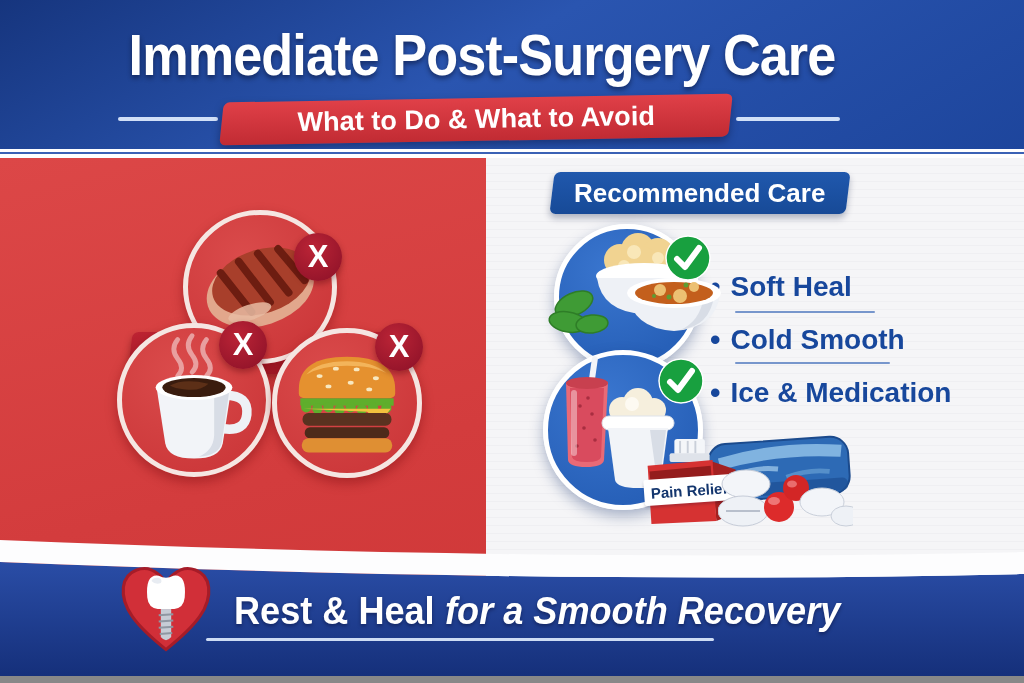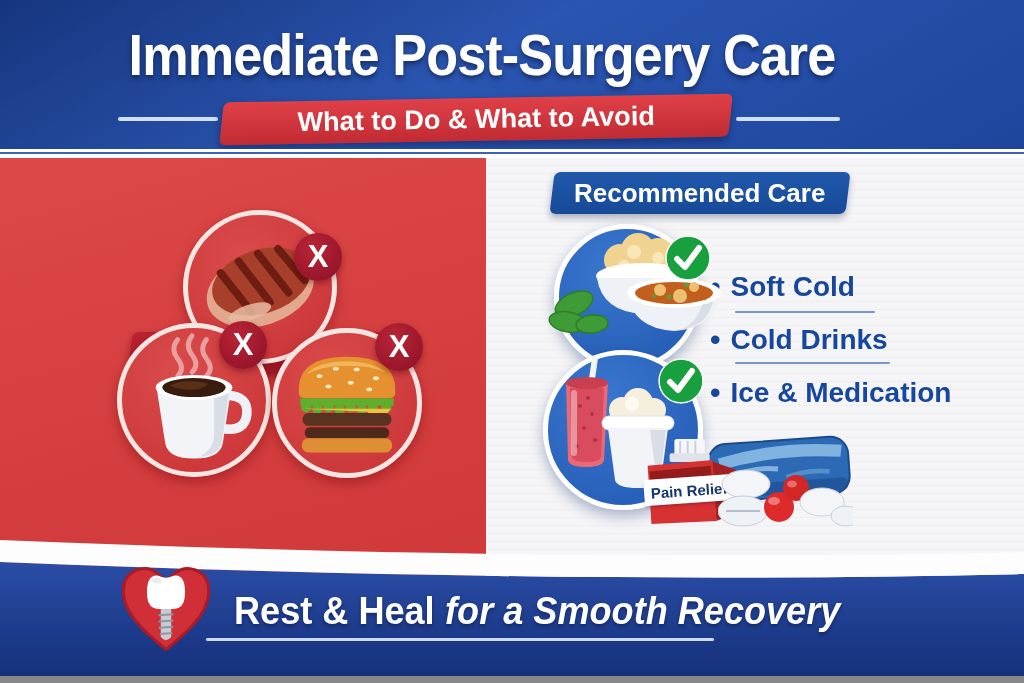--- a/index.html
+++ b/index.html
@@ -211,26 +211,26 @@
       </g>
     </g>
   </svg>
   <svg class="abs check-badge" style="left:665px;top:235px;" viewBox="0 0 46 46">
     <circle cx="23" cy="23" r="22" fill="#18a03f" stroke="#ffffff" stroke-width="1.5"></circle>
     <path d="M12 24 L20 32 L34 13" stroke="#fff" stroke-width="6" fill="none" stroke-linecap="round" stroke-linejoin="round"></path>
   </svg>
 
   <div class="abs care-list-item" style="left:710px;top:271px;">
     <span class="care-bullet">•</span>
-    <span>Soft Cold</span>
+    <span>Soft Heal</span>
   </div>
   <div class="abs item-separator" style="left:735px;top:311px;width:140px;"></div>
   <div class="abs care-list-item" style="left:710px;top:324px;">
     <span class="care-bullet">•</span>
-    <span>Cold Drinks</span>
+    <span>Cold Smooth</span>
   </div>
   <div class="abs item-separator" style="left:735px;top:362px;width:155px;"></div>
   <div class="abs care-list-item" style="left:710px;top:377px;">
     <span class="care-bullet">•</span>
     <span>Ice &amp; Medication</span>
   </div>
 
   <div class="abs care-circle" style="left:543px;top:350px;width:150px;height:150px;"></div>
   <svg class="abs" viewBox="0 0 150 140" style="left:550px;top:354px;width:150px;height:140px;z-index:3;">
     <rect x="40" y="2" width="6" height="34" rx="3" fill="#f2f4f8" transform="rotate(8 43 18)"></rect>

